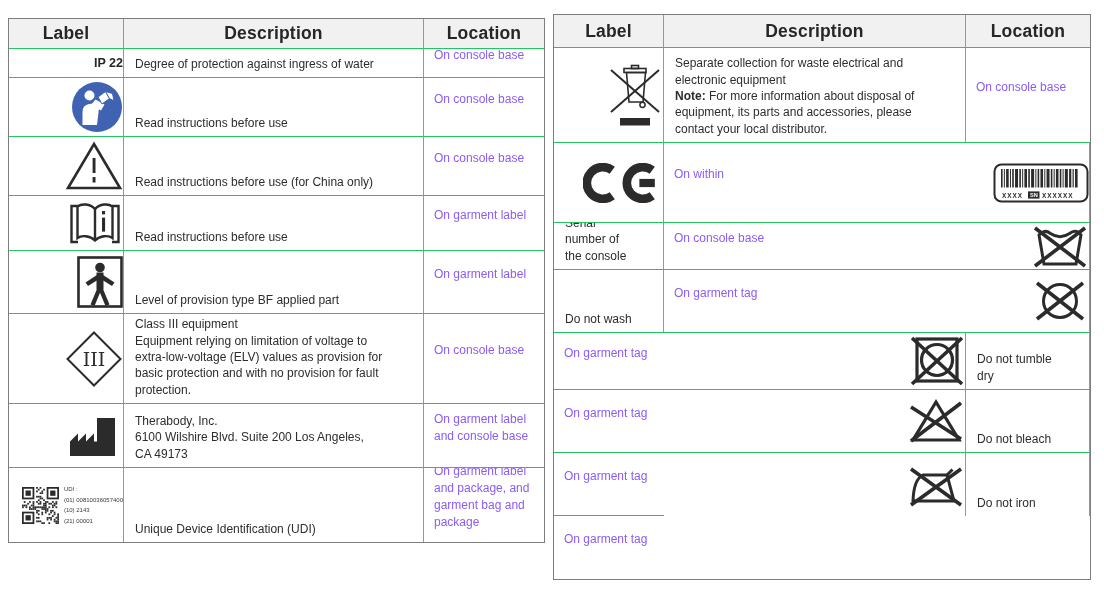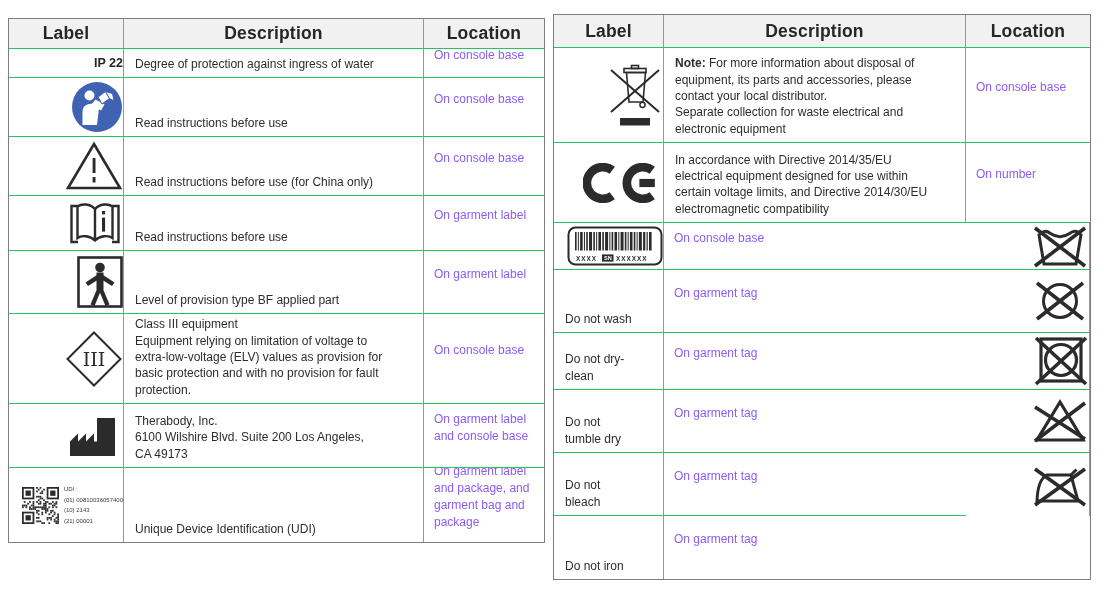--- a/index.html
+++ b/index.html
@@ -318,40 +318,37 @@
       <rect x="17" y="6.5" width="22" height="4" stroke-width="1.6"></rect>
       <path d="M19.5 10.5 L22 40 H36 L38.5 10.5 Z" stroke-width="1.6"></path>
       <circle cx="35.5" cy="42.8" r="2.6" stroke-width="1.5"></circle>
       <line x1="4" y1="8" x2="52" y2="50" stroke-width="2"></line>
       <line x1="52" y1="8" x2="4" y2="50" stroke-width="2"></line>
       <rect x="13" y="56" width="30" height="7.5" fill="#2b2b2b" stroke="none"></rect>
     </svg>
         </span>
       </div>
       <div class="cell desc-cell">
+        <p>Separate collection for waste electrical and electronic equipment</p>
         <p><b>Note:</b><span> For more information about disposal of equipment, its parts and accessories, please contact your local distributor.</span></p>
-        <p>Separate collection for waste electrical and electronic equipment</p>
       </div>
       <div class="cell loc-cell last-col">
         <span>On console base</span>
       </div>
       <div class="cell label-cell">
         <span class="icon">
     <svg width="80" height="40" viewBox="0 0 88 44" fill="none" stroke="#2b2b2b">
       <path d="M32.2 8 A17.5 17.5 0 1 0 32.2 36" stroke-width="9.5"></path>
       <path d="M76.2 8 A17.5 17.5 0 1 0 76.2 36" stroke-width="9.5"></path>
       <line x1="62" y1="22" x2="79" y2="22" stroke-width="9"></line>
     </svg>
         </span>
       </div>
-      <div class="cell desc-cell">
-        <p>In accordance with Directive 2014/35/EU electrical equipment designed for use within certain voltage limits, and Directive 2014/30/EU electromagnetic compatibility</p>
-      </div>
-      <div class="cell loc-cell last-col">
-        <span>On number</span>
+      <div class="cell loc-cell last-col">
+        <span>On within</span>
       </div>
       <div class="cell label-cell">
         <span class="icon">
     <svg width="96" height="40" viewBox="0 0 96 40">
       <rect x="1.5" y="1.5" width="93" height="37" rx="7" fill="none" stroke="#2b2b2b" stroke-width="2"></rect>
       <g fill="#2b2b2b">
               <rect x="8" y="6" width="1.6" height="18.5"></rect>
               <rect x="10.85" y="6" width="1" height="18.5"></rect>
               <rect x="13.1" y="6" width="2.6" height="18.5"></rect>
               <rect x="16.95" y="6" width="1" height="18.5"></rect>
@@ -377,20 +374,23 @@
               <rect x="79.55" y="6" width="1.2" height="18.5"></rect>
               <rect x="82" y="6" width="2.6" height="18.5"></rect>
             </g>
       <text x="9" y="34.5" font-size="6.4" font-weight="bold" fill="#2b2b2b" letter-spacing="1">XXXX</text>
       <rect x="35" y="28.4" width="11.5" height="7.2" fill="#2b2b2b"></rect>
       <text x="37" y="34.2" font-size="5.6" font-weight="bold" fill="#fff">SN</text>
       <text x="49" y="34.5" font-size="6.4" font-weight="bold" fill="#2b2b2b" letter-spacing="1">XXXXXX</text>
     </svg>
         </span>
       </div>
+      <div class="cell desc-cell">
+        <p>Serial number of the console</p>
+      </div>
       <div class="cell loc-cell last-col">
         <span>On console base</span>
       </div>
       <div class="cell label-cell">
         <span class="icon">
     <svg width="58" height="48" viewBox="0 0 58 48" fill="none" stroke="#2b2b2b">
       <path d="M8 13 Q13 6.5 19.5 11.5 Q29 18 38.5 11.5 Q45 6.5 50 13 L45 42 H13 Z" stroke-width="3"></path>
       <line x1="4" y1="6" x2="54" y2="44" stroke-width="3.6"></line>
       <line x1="54" y1="6" x2="4" y2="44" stroke-width="3.6"></line>
     </svg>
@@ -403,23 +403,20 @@
         <span>On garment tag</span>
       </div>
       <div class="cell label-cell">
         <span class="icon">
     <svg width="58" height="48" viewBox="0 0 58 48" fill="none" stroke="#2b2b2b">
       <circle cx="29" cy="24" r="16.5" stroke-width="3"></circle>
       <line x1="6" y1="6" x2="52" y2="42" stroke-width="3.6"></line>
       <line x1="52" y1="6" x2="6" y2="42" stroke-width="3.6"></line>
     </svg>
         </span>
-      </div>
-      <div class="cell desc-cell">
-        <p>Do not dry-clean</p>
       </div>
       <div class="cell loc-cell last-col">
         <span>On garment tag</span>
       </div>
       <div class="cell label-cell">
         <span class="icon">
     <svg width="56" height="52" viewBox="0 0 56 52" fill="none" stroke="#2b2b2b">
       <rect x="8" y="4" width="40" height="42" stroke-width="3.2"></rect>
       <circle cx="28" cy="25" r="15.5" stroke-width="3.2"></circle>
       <line x1="3" y1="3" x2="53" y2="49" stroke-width="3.6"></line>

